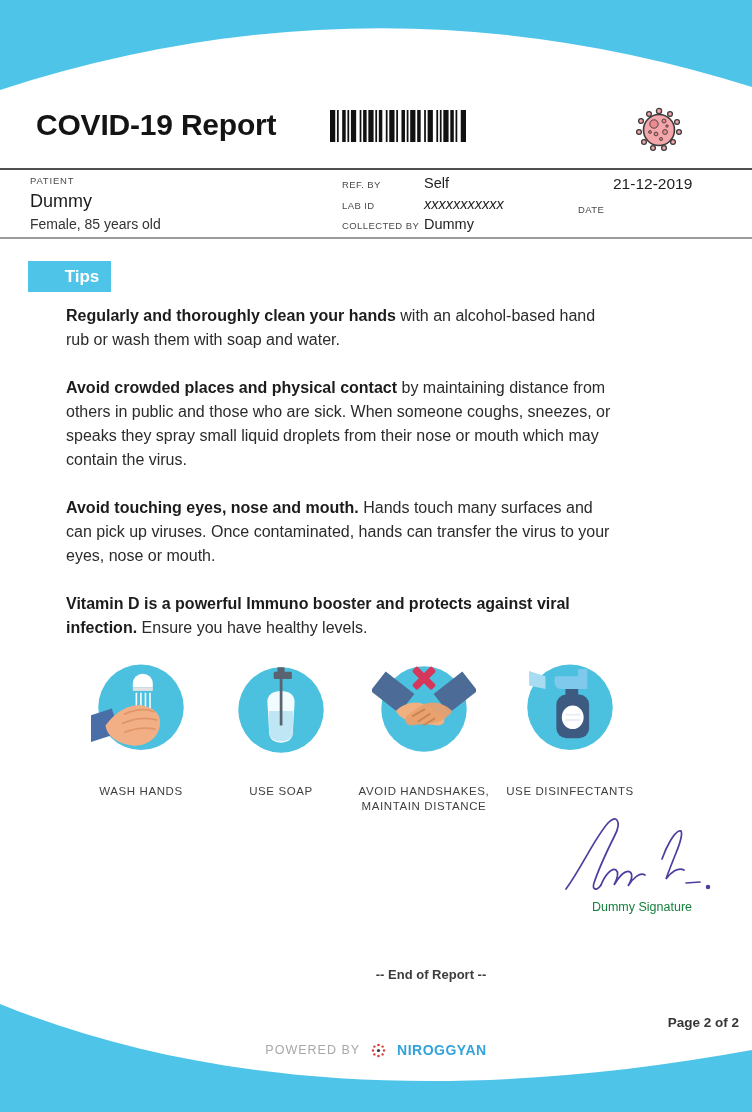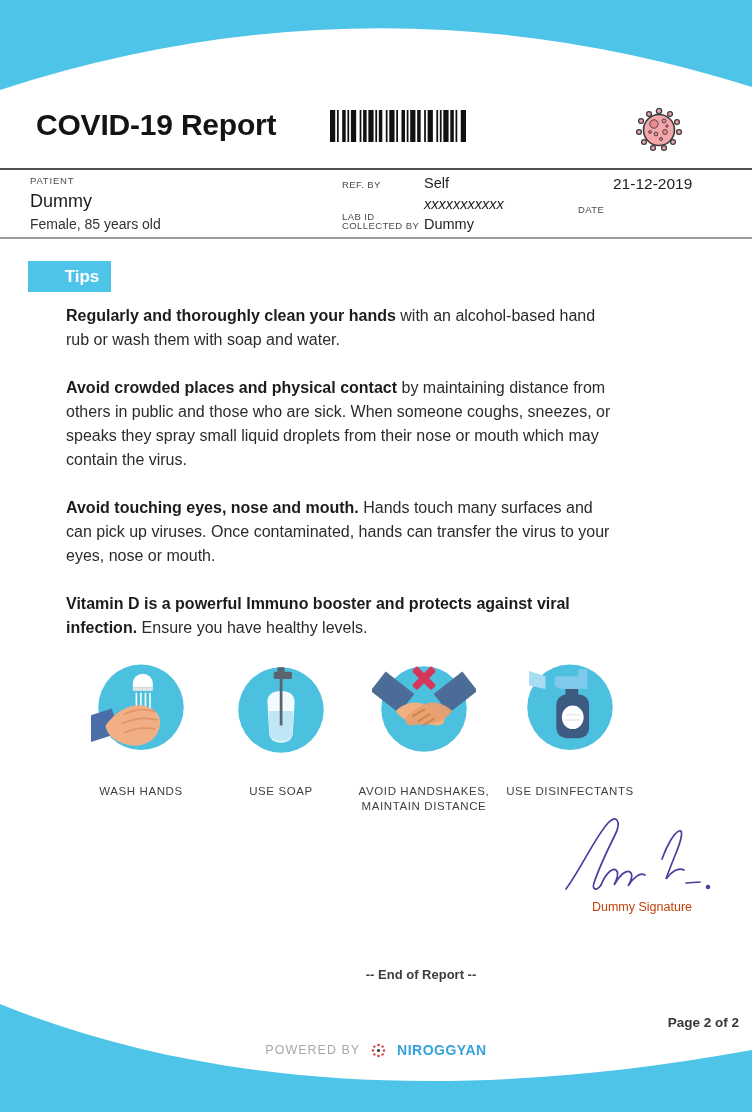--- a/index.html
+++ b/index.html
@@ -23,22 +23,22 @@
     left:28px;top:261px;width:58px;height:31px;background:#4fc4e9;
     color:#fff;font-size:17px;font-weight:700;display:flex;align-items:center;justify-content:center;padding-left:25px;
   }
   .tips-body{left:66px;top:304px;width:556px;}
   .tips-body p{margin:0 0 24px 0;font-size:16px;line-height:24px;color:#2b2b2b;}
   .tips-body b{color:#1c1c1c;}
   
   .hyg-col{width:152px;text-align:center;}
   .hyg-label{font-size:11.5px;letter-spacing:0.6px;color:#3f3f3f;line-height:15px;margin-top:20px;}
   
-  .sig-caption{font-size:12.5px;color:#c2410c;}
-  .end-report{left:271px;top:967px;width:300px;text-align:center;font-size:13px;font-weight:700;color:#3d3d3d;}
+  .sig-caption{font-size:12.5px;color:#15803d;}
+  .end-report{left:281px;top:967px;width:300px;text-align:center;font-size:13px;font-weight:700;color:#3d3d3d;}
   .page-num{right:13px;top:1015px;font-size:13.5px;font-weight:700;color:#363636;}
   .powered{left:226px;top:1042px;width:300px;display:flex;align-items:center;justify-content:center;gap:11px;}
   .powered-label{font-size:12.5px;color:#a8a8a8;letter-spacing:1px;}
   .brand-name{font-size:14px;font-weight:700;color:#34a3dc;letter-spacing:0.5px;}
 </style>
 </head>
 <body>
 
 <div class="page">
 
@@ -104,21 +104,21 @@
 
   <div class="abs rule1"></div>
 
   <div class="abs meta-label" style="left:30px;top:175px;letter-spacing:0.8px;">PATIENT</div>
   <div class="abs patient-name" style="left:30px;top:191px;">Dummy</div>
   <div class="abs patient-demo" style="left:30px;top:216px;">Female, 85 years old</div>
 
   <div class="abs meta-label" style="left:342px;top:179px;">REF. BY</div>
   <div class="abs meta-value" style="left:424px;top:175px;">Self</div>
 
-  <div class="abs meta-label" style="left:342px;top:211px;">LAB ID</div>
+  <div class="abs meta-label" style="left:342px;top:200px;">LAB ID</div>
   <div class="abs meta-value" style="left:424px;top:196px;font-style:italic;">xxxxxxxxxxx</div>
 
   <div class="abs meta-label" style="left:342px;top:220px;">COLLECTED BY</div>
   <div class="abs meta-value" style="left:424px;top:216px;">Dummy</div>
 
   <div class="abs meta-label" style="left:578px;top:180px;margin-top:24px;">DATE</div>
   <div class="abs date-value" style="left:613px;top:175px;">21-12-2019</div>
 
   <div class="abs rule2"></div>
 

